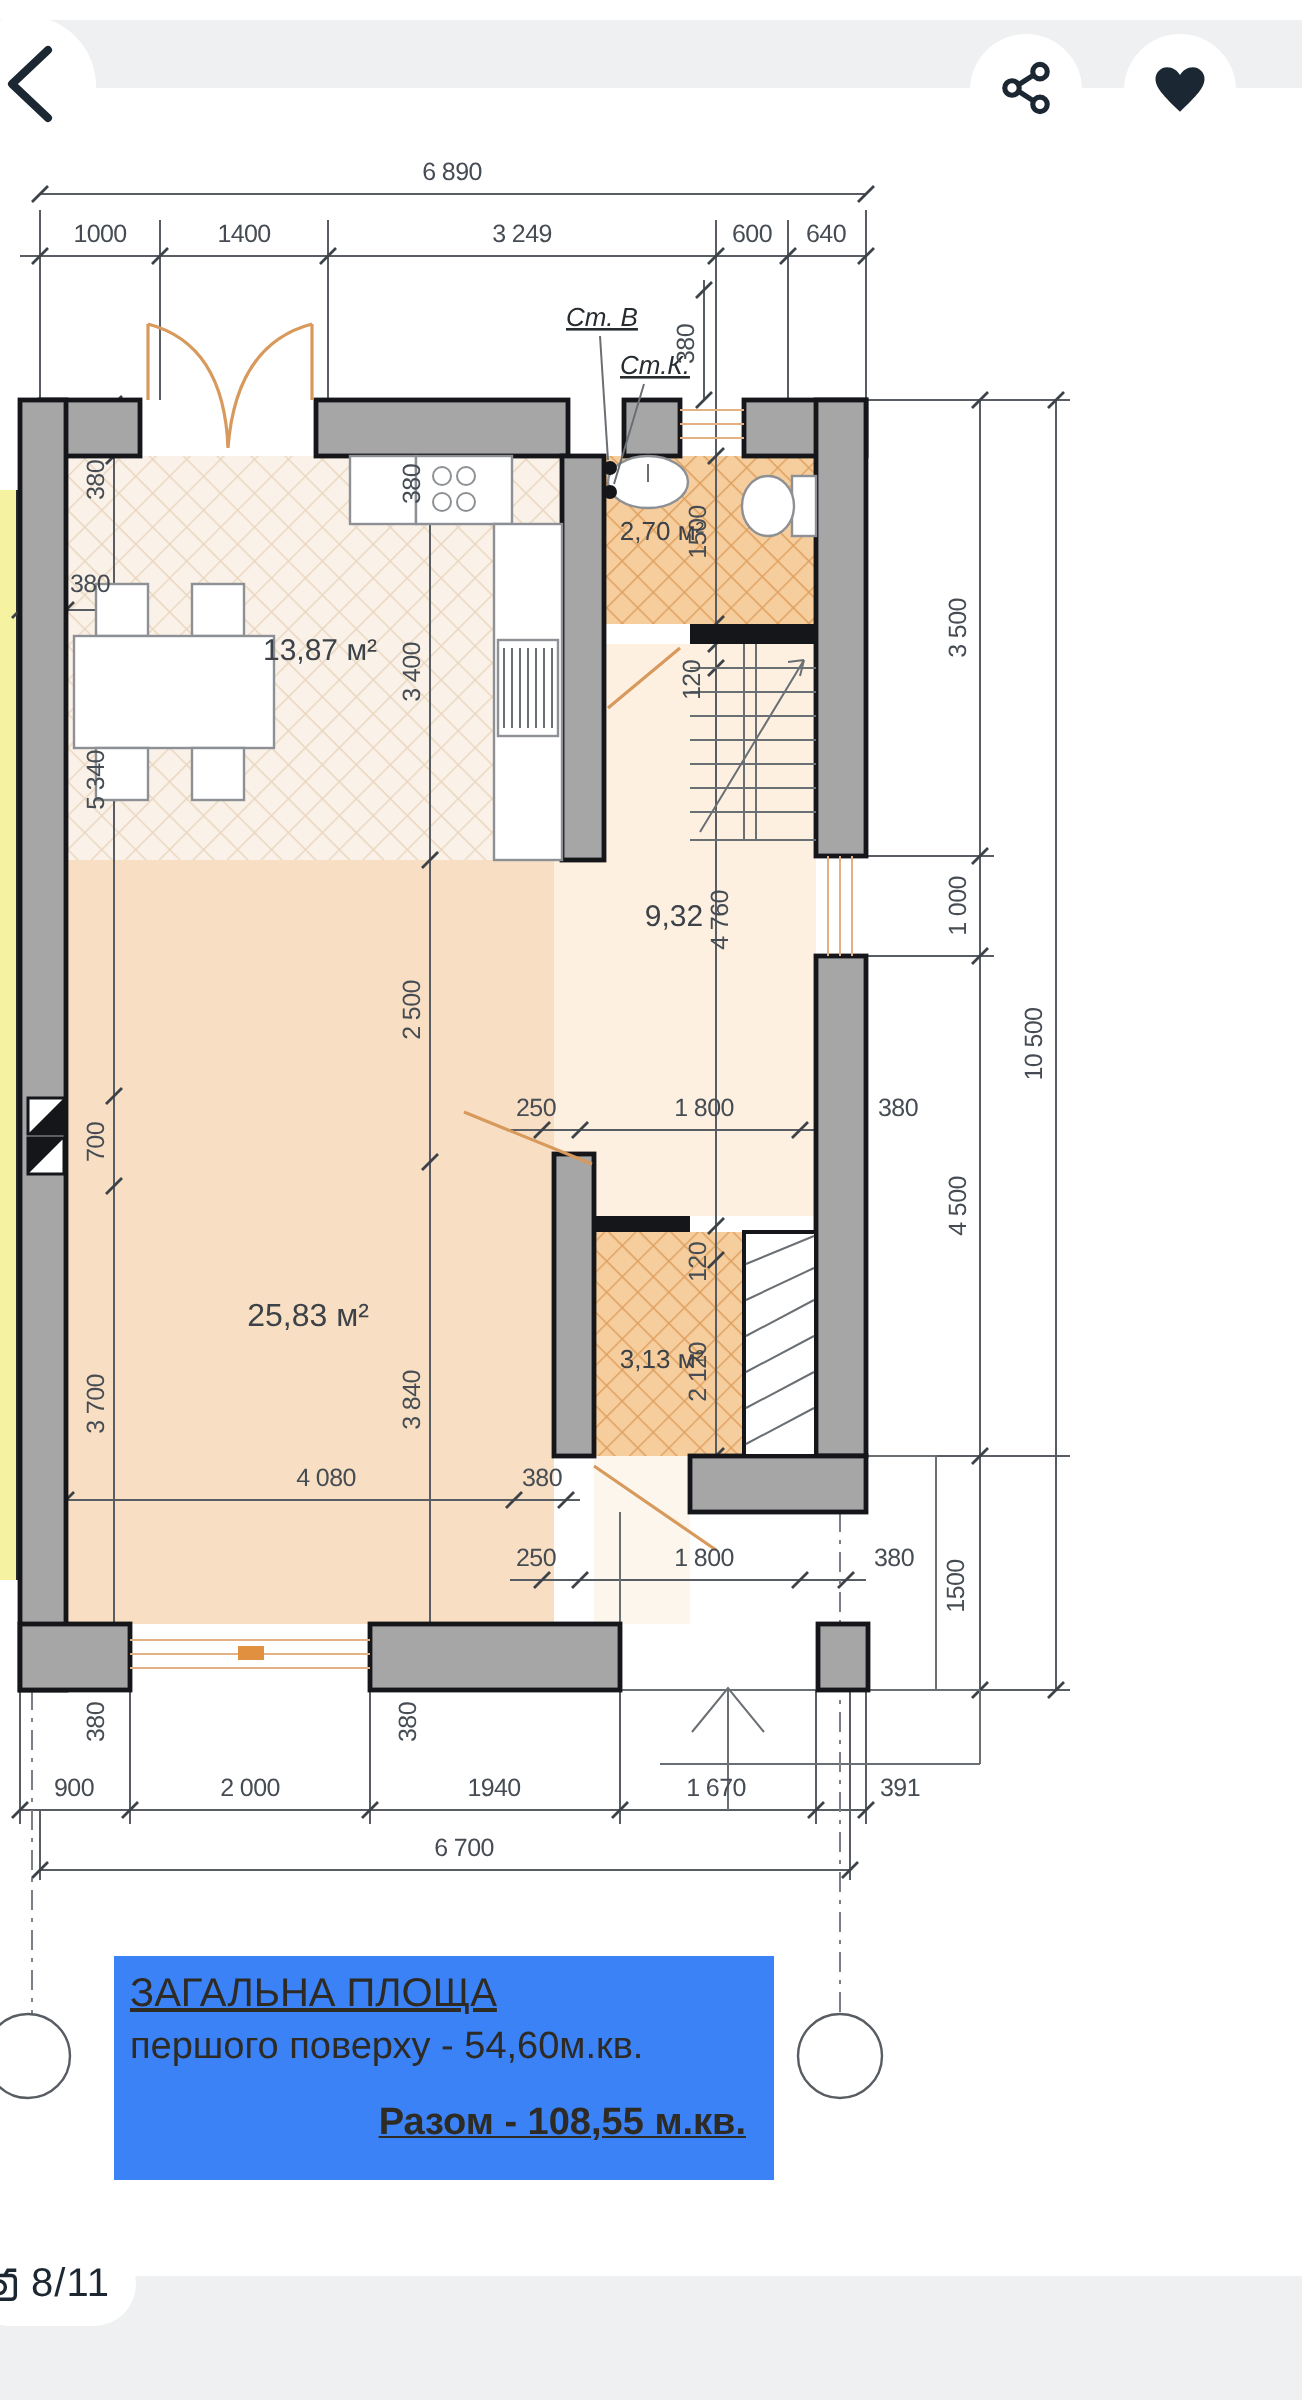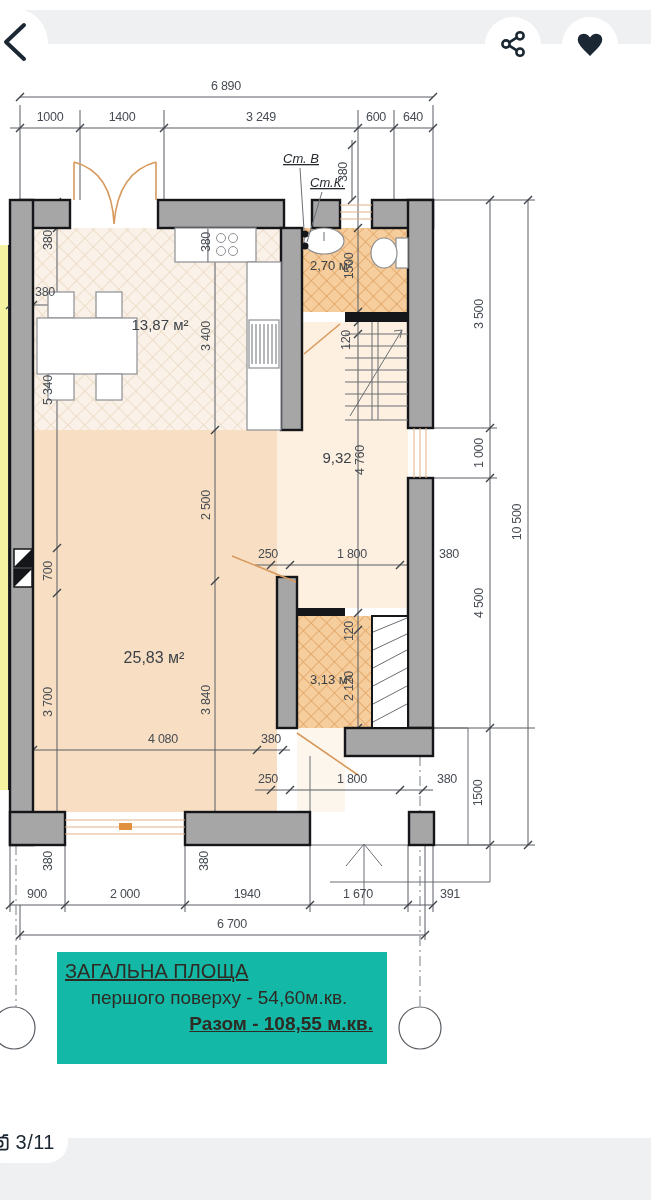--- a/index.html
+++ b/index.html
@@ -20,25 +20,25 @@
   .wall{fill:#a6a6a6;stroke:#141619;stroke-width:2.4;}
   .thinwall{fill:#141619;stroke:none;}
   .furn{fill:#fff;stroke:#8d9094;stroke-width:1.2;}
   .orange{stroke:#d8995c;stroke-width:1.6;fill:none;}
   .orange-thin{stroke:#e3b184;stroke-width:1;fill:none;}
   .dim{font-size:12.5px;fill:#464c53;letter-spacing:-0.3px;}
   .area{font-size:15px;fill:#3c4248;}
   .area-s{font-size:13px;fill:#3c4248;}
   .area-l{font-size:16px;fill:#3c4248;}
   .stlbl{font-size:13px;font-style:italic;fill:#272c31;text-decoration:underline;}
-  .summary{position:absolute;left:57px;top:952px;width:330px;height:112px;background:#14b8a6;
+  .summary{position:absolute;left:57px;top:978px;width:330px;height:112px;background:#3b82f6;
            color:#2e2a24;padding:6px 14px 0 8px;box-sizing:border-box;}
   .summary .ttl{font-size:20px;text-decoration:underline;margin:2px 0 4px 0;}
-  .summary .ln{font-size:19px;text-align:center;margin:3px 0;}
-  .summary .tot{font-size:19px;font-weight:bold;text-decoration:underline;text-align:right;margin-top:4px;}
+  .summary .ln{font-size:19px;text-align:left;margin:3px 0;}
+  .summary .tot{font-size:19px;font-weight:bold;text-decoration:underline;text-align:right;margin-top:16px;}
   .bottomband{position:absolute;left:0;top:1138px;width:651px;height:62px;background:#eef0f1;}
   .counter-pill{position:absolute;left:-16px;top:1121px;width:84px;height:42px;background:#fff;
                 border-radius:21px;display:flex;align-items:center;justify-content:flex-end;
                 gap:5px;padding-right:13px;box-sizing:border-box;}
   .counter-pill span{font-size:20px;color:#1c2732;letter-spacing:0.5px;}
 </style>
 </head>
 <body>
 
 <div class="screen">
@@ -278,16 +278,16 @@
 
   <div class="bottomband"></div>
   <div class="counter-pill">
     <span style="display:flex;">
       <svg width="21" height="19" viewBox="0 0 22 19">
         <rect x="1.5" y="4.5" width="17" height="12.5" rx="2" fill="none" stroke="#1c2732" stroke-width="1.8"></rect>
         <circle cx="10" cy="10.7" r="3.3" fill="none" stroke="#1c2732" stroke-width="1.8"></circle>
         <path d="M13 4.5 L14.6 1.8 H19" fill="none" stroke="#1c2732" stroke-width="1.8"></path>
       </svg>
     </span>
-    <span>3/11</span>
+    <span>8/11</span>
   </div>
 
 </div>
 
 </body></html>

